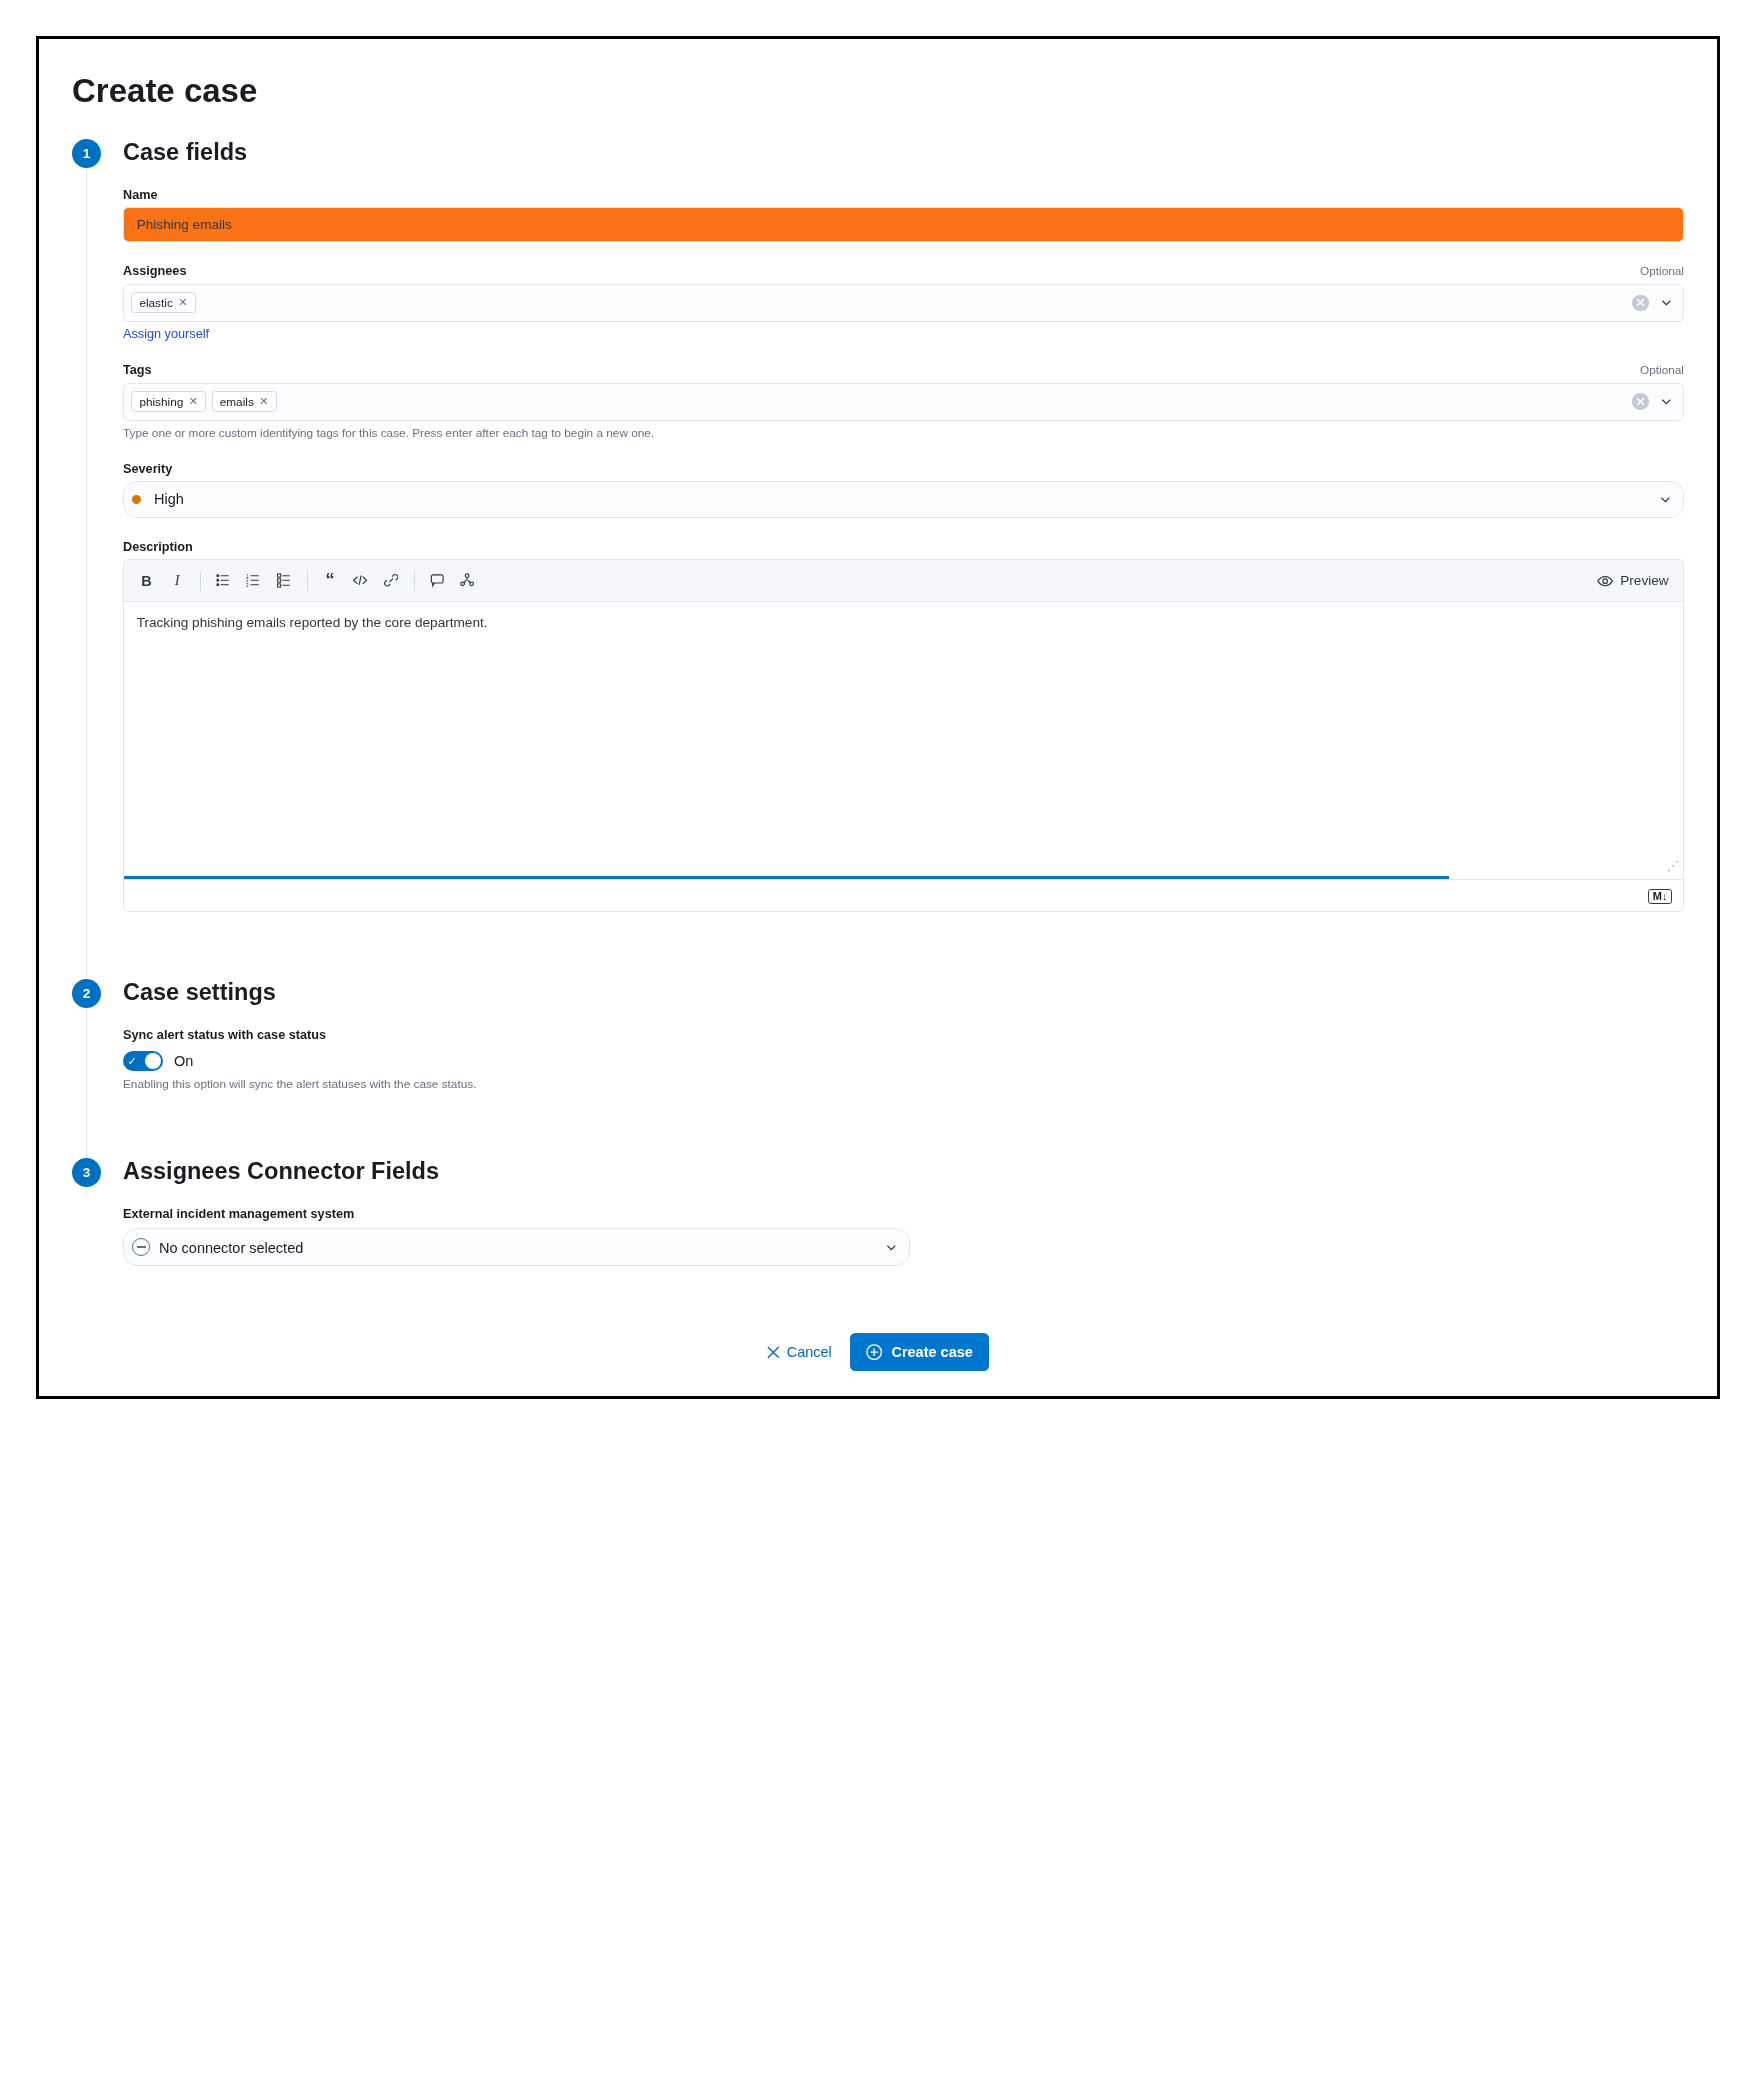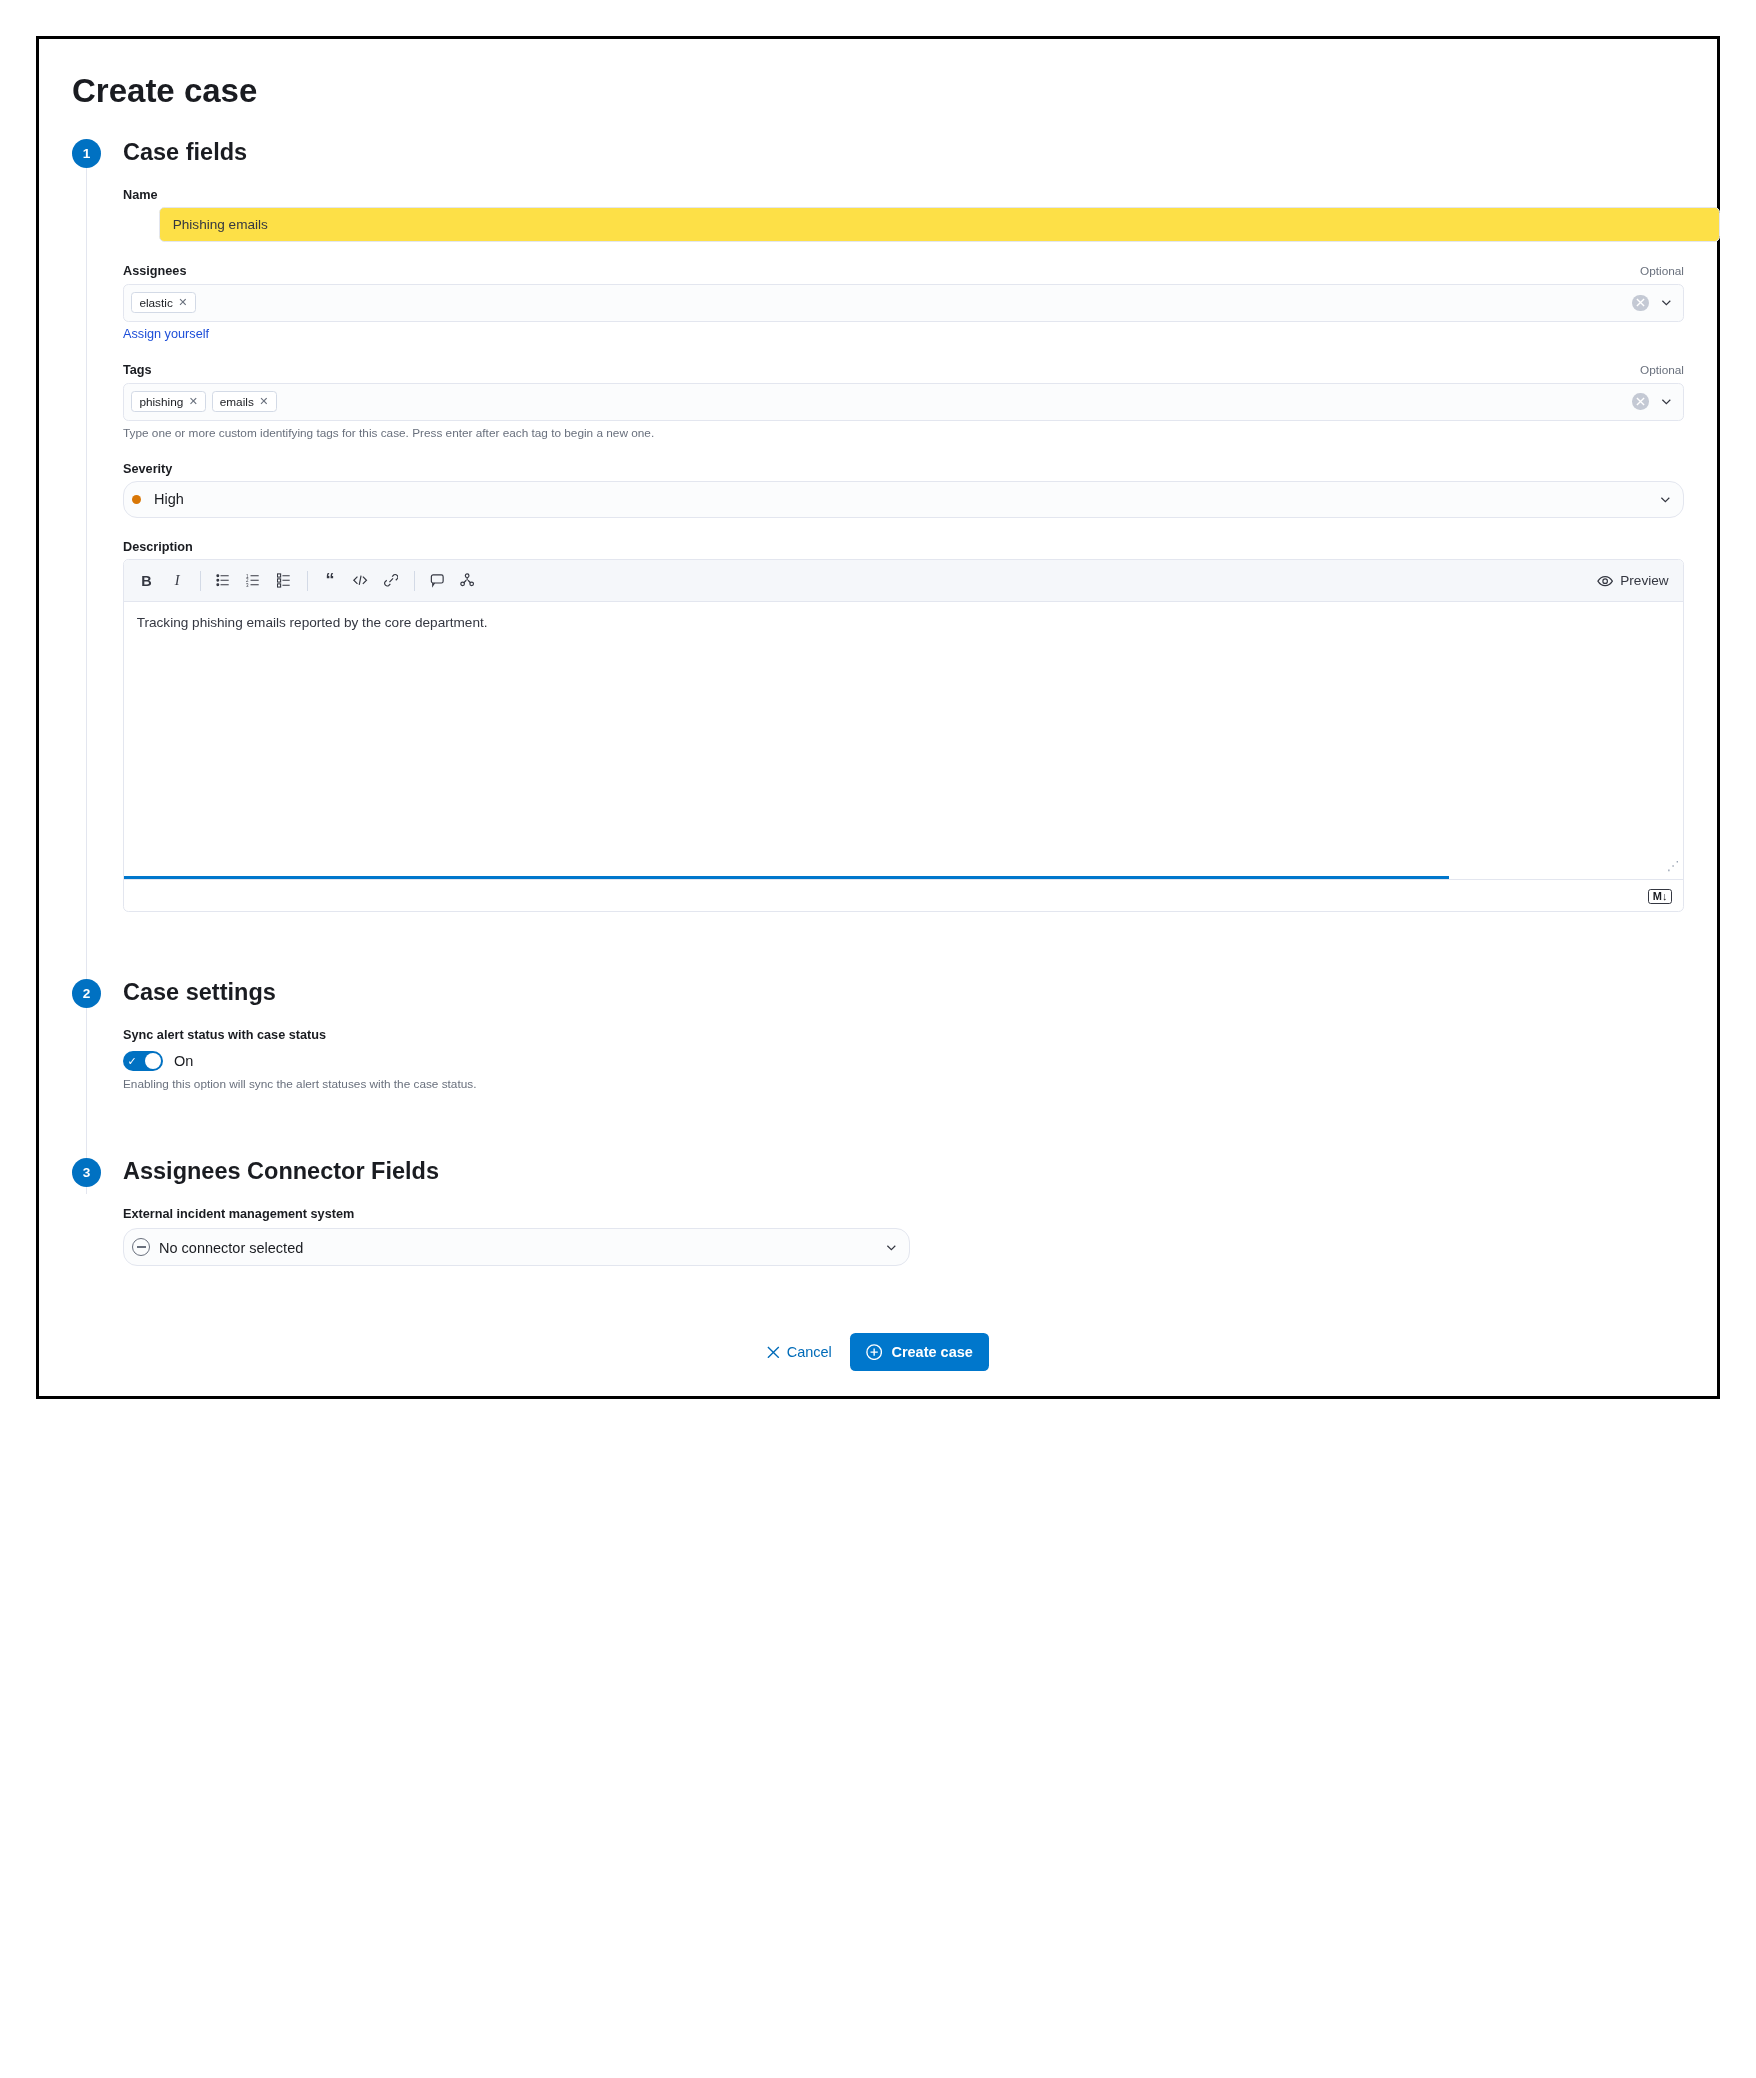--- a/index.html
+++ b/index.html
@@ -24,22 +24,22 @@
   width: 1.8px; background: #e3e6ef;
 }
 .step:last-of-type .step-line { display: none; }
 .step-body { flex: 1; padding-bottom: 45px; }
 .form-group { margin-bottom: 22px; }
 .label-row { display: flex; justify-content: space-between; align-items: flex-start; margin-bottom: 5.4px; }
 .label { font-size: 12.7px; font-weight: 700; color: #1a1c21; }
 .optional { font-size: 11.8px; color: #69707d; }
 .help { font-size: 11.8px; color: #69707d; margin-top: 5.4px; }
 .input {
-  width: 100%; background: #fde047; border: 0.9px solid #e3e6ef;
-  border-radius: 5.4px; padding: 9px 12.7px; font-size: 13.6px; color: #343741; margin-left: 36px;
+  width: 100%; background: #f97316; border: 0.9px solid #e3e6ef;
+  border-radius: 5.4px; padding: 9px 12.7px; font-size: 13.6px; color: #343741;
 }
 .combo {
   width: 100%; background: #fbfcfd; border: 0.9px solid #e3e6ef;
   border-radius: 5.4px; padding: 5.4px 7.2px; display: flex; align-items: center;
   min-height: 38px;
 }
 .combo-pills { flex: 1; display: flex; flex-wrap: wrap; gap: 5.4px; }
 .pill {
   background: #fff; border: 0.9px solid #d3dae6; border-radius: 3.6px;
   padding: 2.7px 7.2px; font-size: 11.8px; display: inline-flex; align-items: center; gap: 5.4px;

